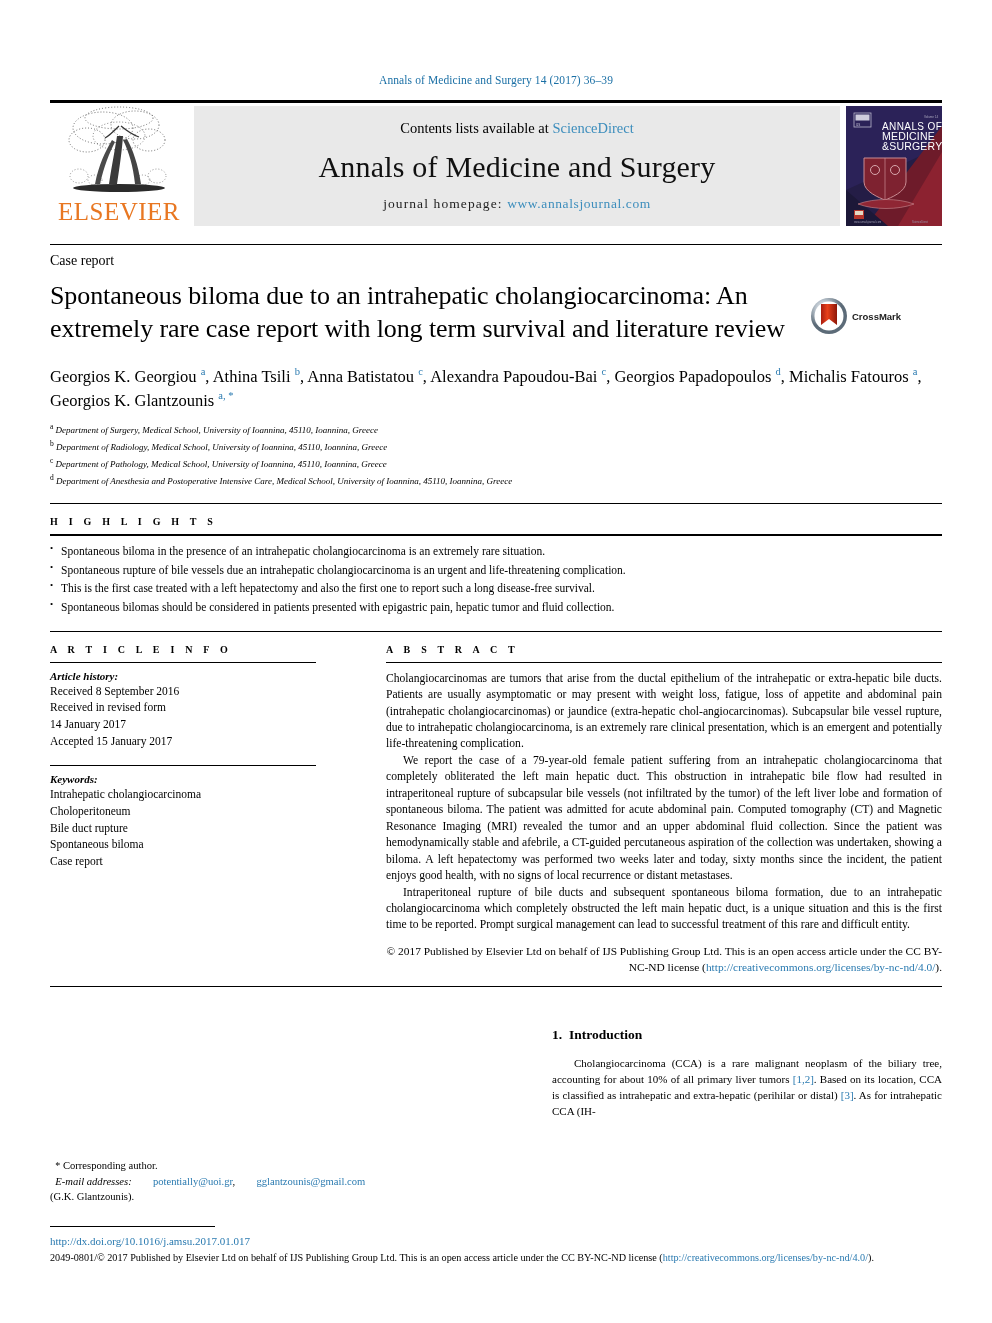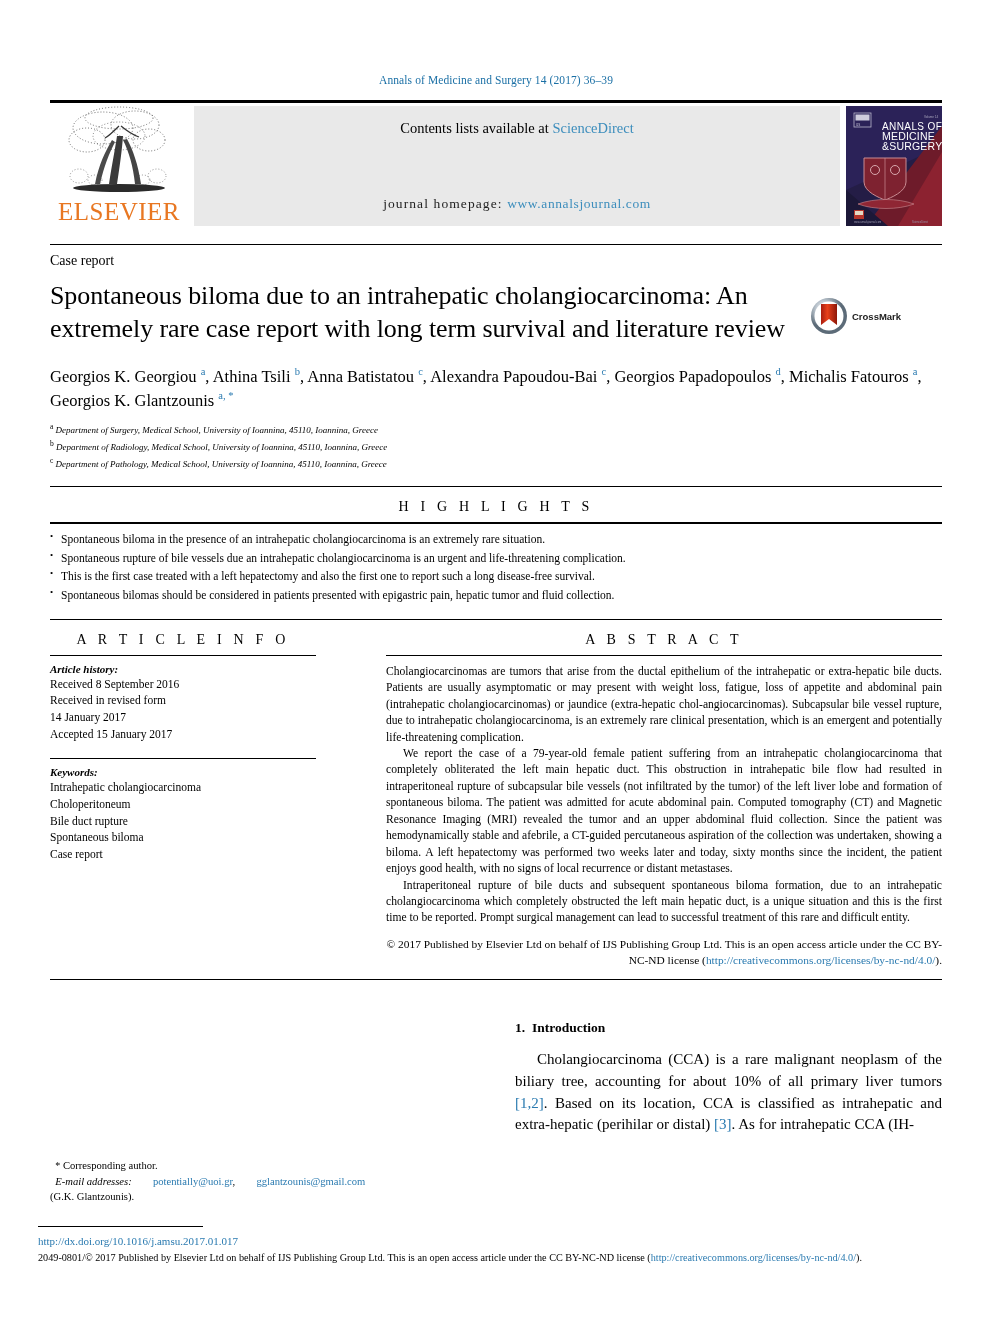--- a/index.html
+++ b/index.html
@@ -155,25 +155,24 @@
   }
   .affils sup { font-style: normal; font-size: 7.5px; vertical-align: super; }
 
   
   .section-rule-thin {
     border-top: 1px solid #000;
     margin-top: 14px;
   }
   .sec-head {
     font-family: "Liberation Serif", serif;
-    font-weight: normal;
-    font-size: 14px;
+    font-weight: bold;
+    font-size: 10px;
     letter-spacing: 4.2px;
     margin: 12px 0 7px 0;
-    text-align: center;
   }
   .rule-thick { border-top: 2px solid #000; }
   .highlights {
     list-style: none;
     margin: 6px 0 0 0;
     padding: 0;
     font-size: 11.5px;
     line-height: 1.62;
   }
   .highlights li { position: relative; padding-left: 11px; }
@@ -220,30 +219,31 @@
     margin-top: 9px;
   }
   .copyright a, .link { color: #2a7ab0; text-decoration: none; }
 
   .bottom-rule { border-top: 1px solid #000; margin-top: 11px; }
 
   
   .body-cols {
     display: flex;
     margin-top: 40px;
+    gap: 37px;
   }
   .body-left { flex: 0 0 440px; padding-right: 25px; position: relative; }
   .body-right { flex: 1 1 auto; }
   .intro-head {
     font-size: 13.5px;
     font-weight: bold;
     margin: 0 0 13px 0;
   }
   .intro-p {
-    font-size: 15px;
+    font-size: 11px;
     line-height: 1.44;
     text-align: justify;
     text-indent: 22px;
     margin: 0;
   }
   .intro-p .ref { color: #2a7ab0; }
 
   
   .footnote {
     position: absolute;
@@ -253,21 +253,21 @@
     font-size: 10.6px;
     line-height: 1.45;
   }
   .footnote .star { font-size: 10px; }
   .fn-ital { font-style: italic; }
   .fn-link { color: #2a7ab0; }
 
   
   .page-footer {
     position: absolute;
-    left: 38px;
+    left: 50px;
     top: 1226px;
     width: 892px;
   }
   .footer-rule { border-top: 1px solid #000; width: 165px; margin-bottom: 4px; }
   .doi { font-size: 11px; color: #2a7ab0; }
   .issn-line {
     font-size: 10.2px;
     line-height: 1.45;
     margin-top: 2px;
   }
@@ -306,20 +306,21 @@
             </g>
           </g>
         </svg>
         <div class="elsevier-word">ELSEVIER</div>
       </div>
 
       <div class="banner-center">
         <div class="contents-line">
           <span>Contents lists available at </span><a class="sd" href="#" style="text-decoration:none">ScienceDirect</a>
         </div>
+        <div class="journal-title">Annals of Medicine and Surgery</div>
         <div class="homepage-line">
           <span>journal homepage: </span><a class="url" href="#" style="text-decoration:none">www.annalsjournal.com</a>
         </div>
       </div>
 
       <div class="cover-thumb">
         <svg class="cover-art" viewBox="0 0 96 120">
           <rect width="96" height="120" fill="#241d46"></rect>
           <polygon points="0,0 96,0 96,40 0,84" fill="#2b2258"></polygon>
           <polygon points="96,20 96,120 20,120" fill="#6e1b2a"></polygon>
@@ -375,20 +376,21 @@
         </svg>
         <span class="crossmark-label">CrossMark</span>
       </div>
     </div>
 
     <div class="authors"><span>Georgios K. Georgiou </span><sup>a</sup>, <span>Athina Tsili </span><sup>b</sup>, <span>Anna Batistatou </span><sup>c</sup>, <span>Alexandra Papoudou-Bai </span><sup>c</sup>, <span>Georgios Papadopoulos </span><sup>d</sup>, <span>Michalis Fatouros </span><sup>a</sup>, <span>Georgios K. Glantzounis </span><sup>a, *</sup></div>
     <div class="affils">
         <div><sup>a</sup> Department of Surgery, Medical School, University of Ioannina, 45110, Ioannina, Greece</div>
         <div><sup>b</sup> Department of Radiology, Medical School, University of Ioannina, 45110, Ioannina, Greece</div>
         <div><sup>c</sup> Department of Pathology, Medical School, University of Ioannina, 45110, Ioannina, Greece</div>
+        <div><sup>d</sup> Department of Anesthesia and Postoperative Intensive Care, Medical School, University of Ioannina, 45110, Ioannina, Greece</div>
       </div>
 
     <div class="section-rule-thin"></div>
     <div class="sec-head">H I G H L I G H T S</div>
     <div class="rule-thick"></div>
     <ul class="highlights">
         <li>Spontaneous biloma in the presence of an intrahepatic cholangiocarcinoma is an extremely rare situation.</li>
         <li>Spontaneous rupture of bile vessels due an intrahepatic cholangiocarcinoma is an urgent and life-threatening complication.</li>
         <li>This is the first case treated with a left hepatectomy and also the first one to report such a long disease-free survival.</li>
         <li>Spontaneous bilomas should be considered in patients presented with epigastric pain, hepatic tumor and fluid collection.</li>

